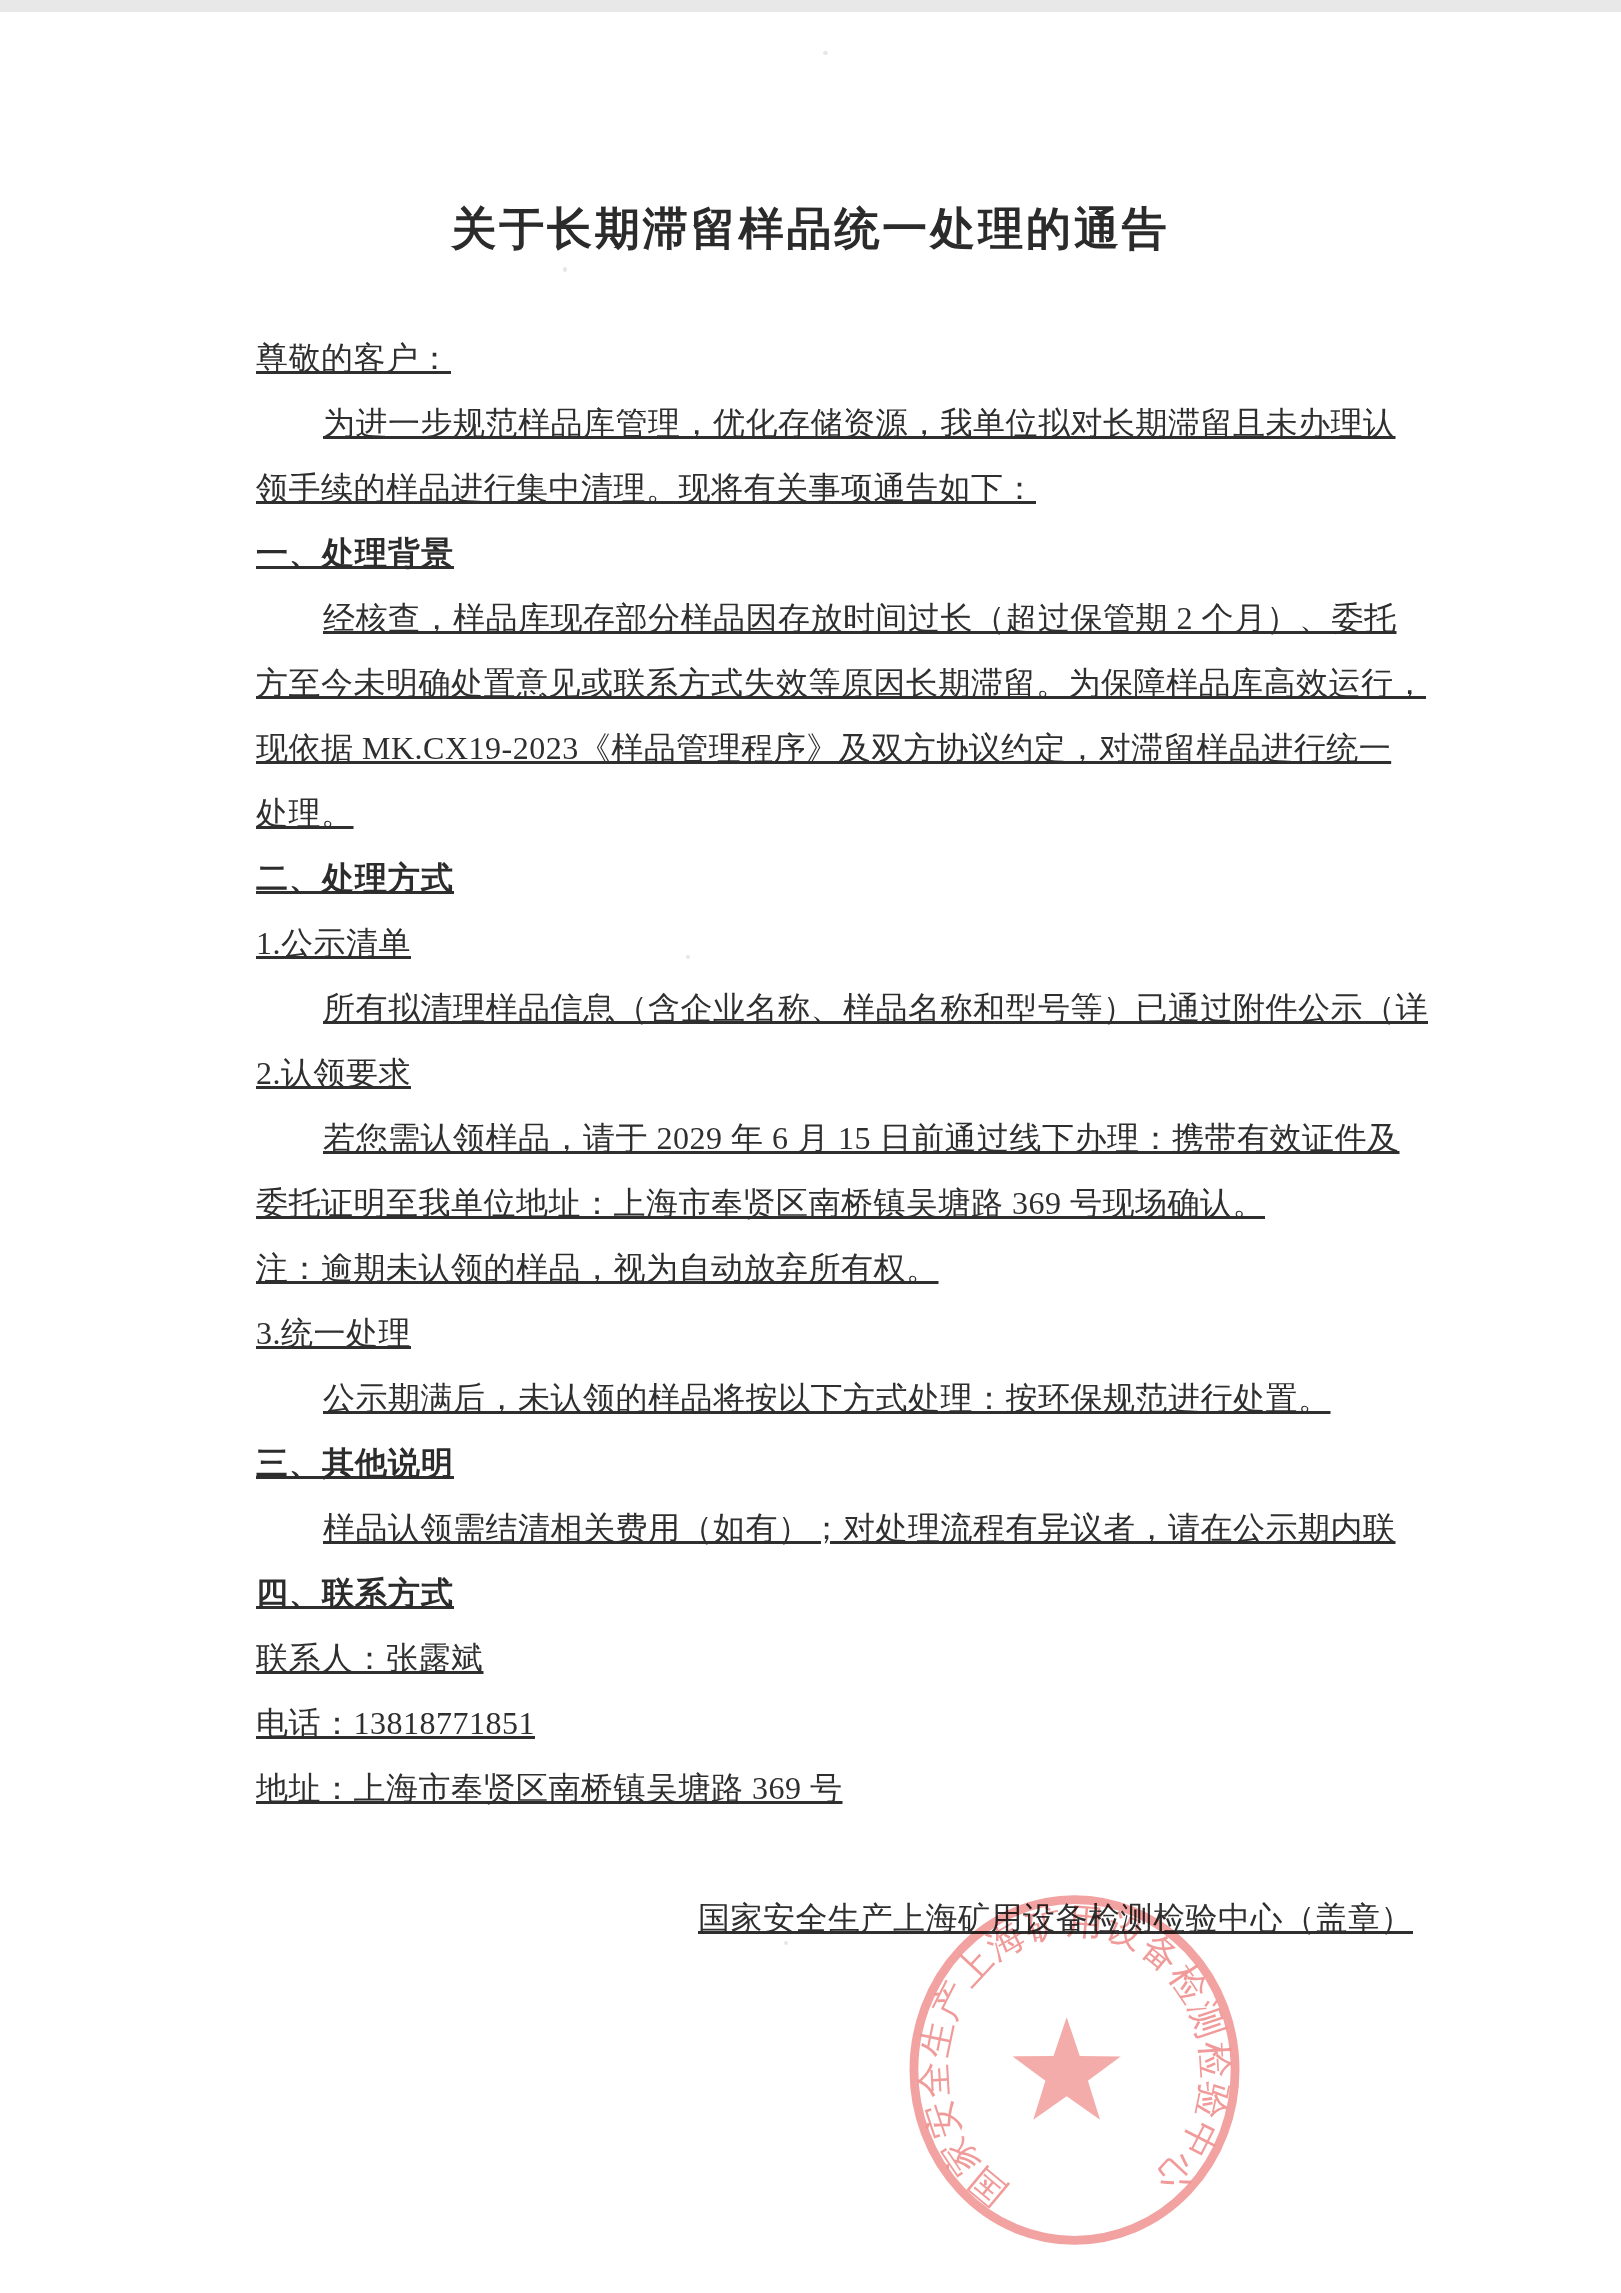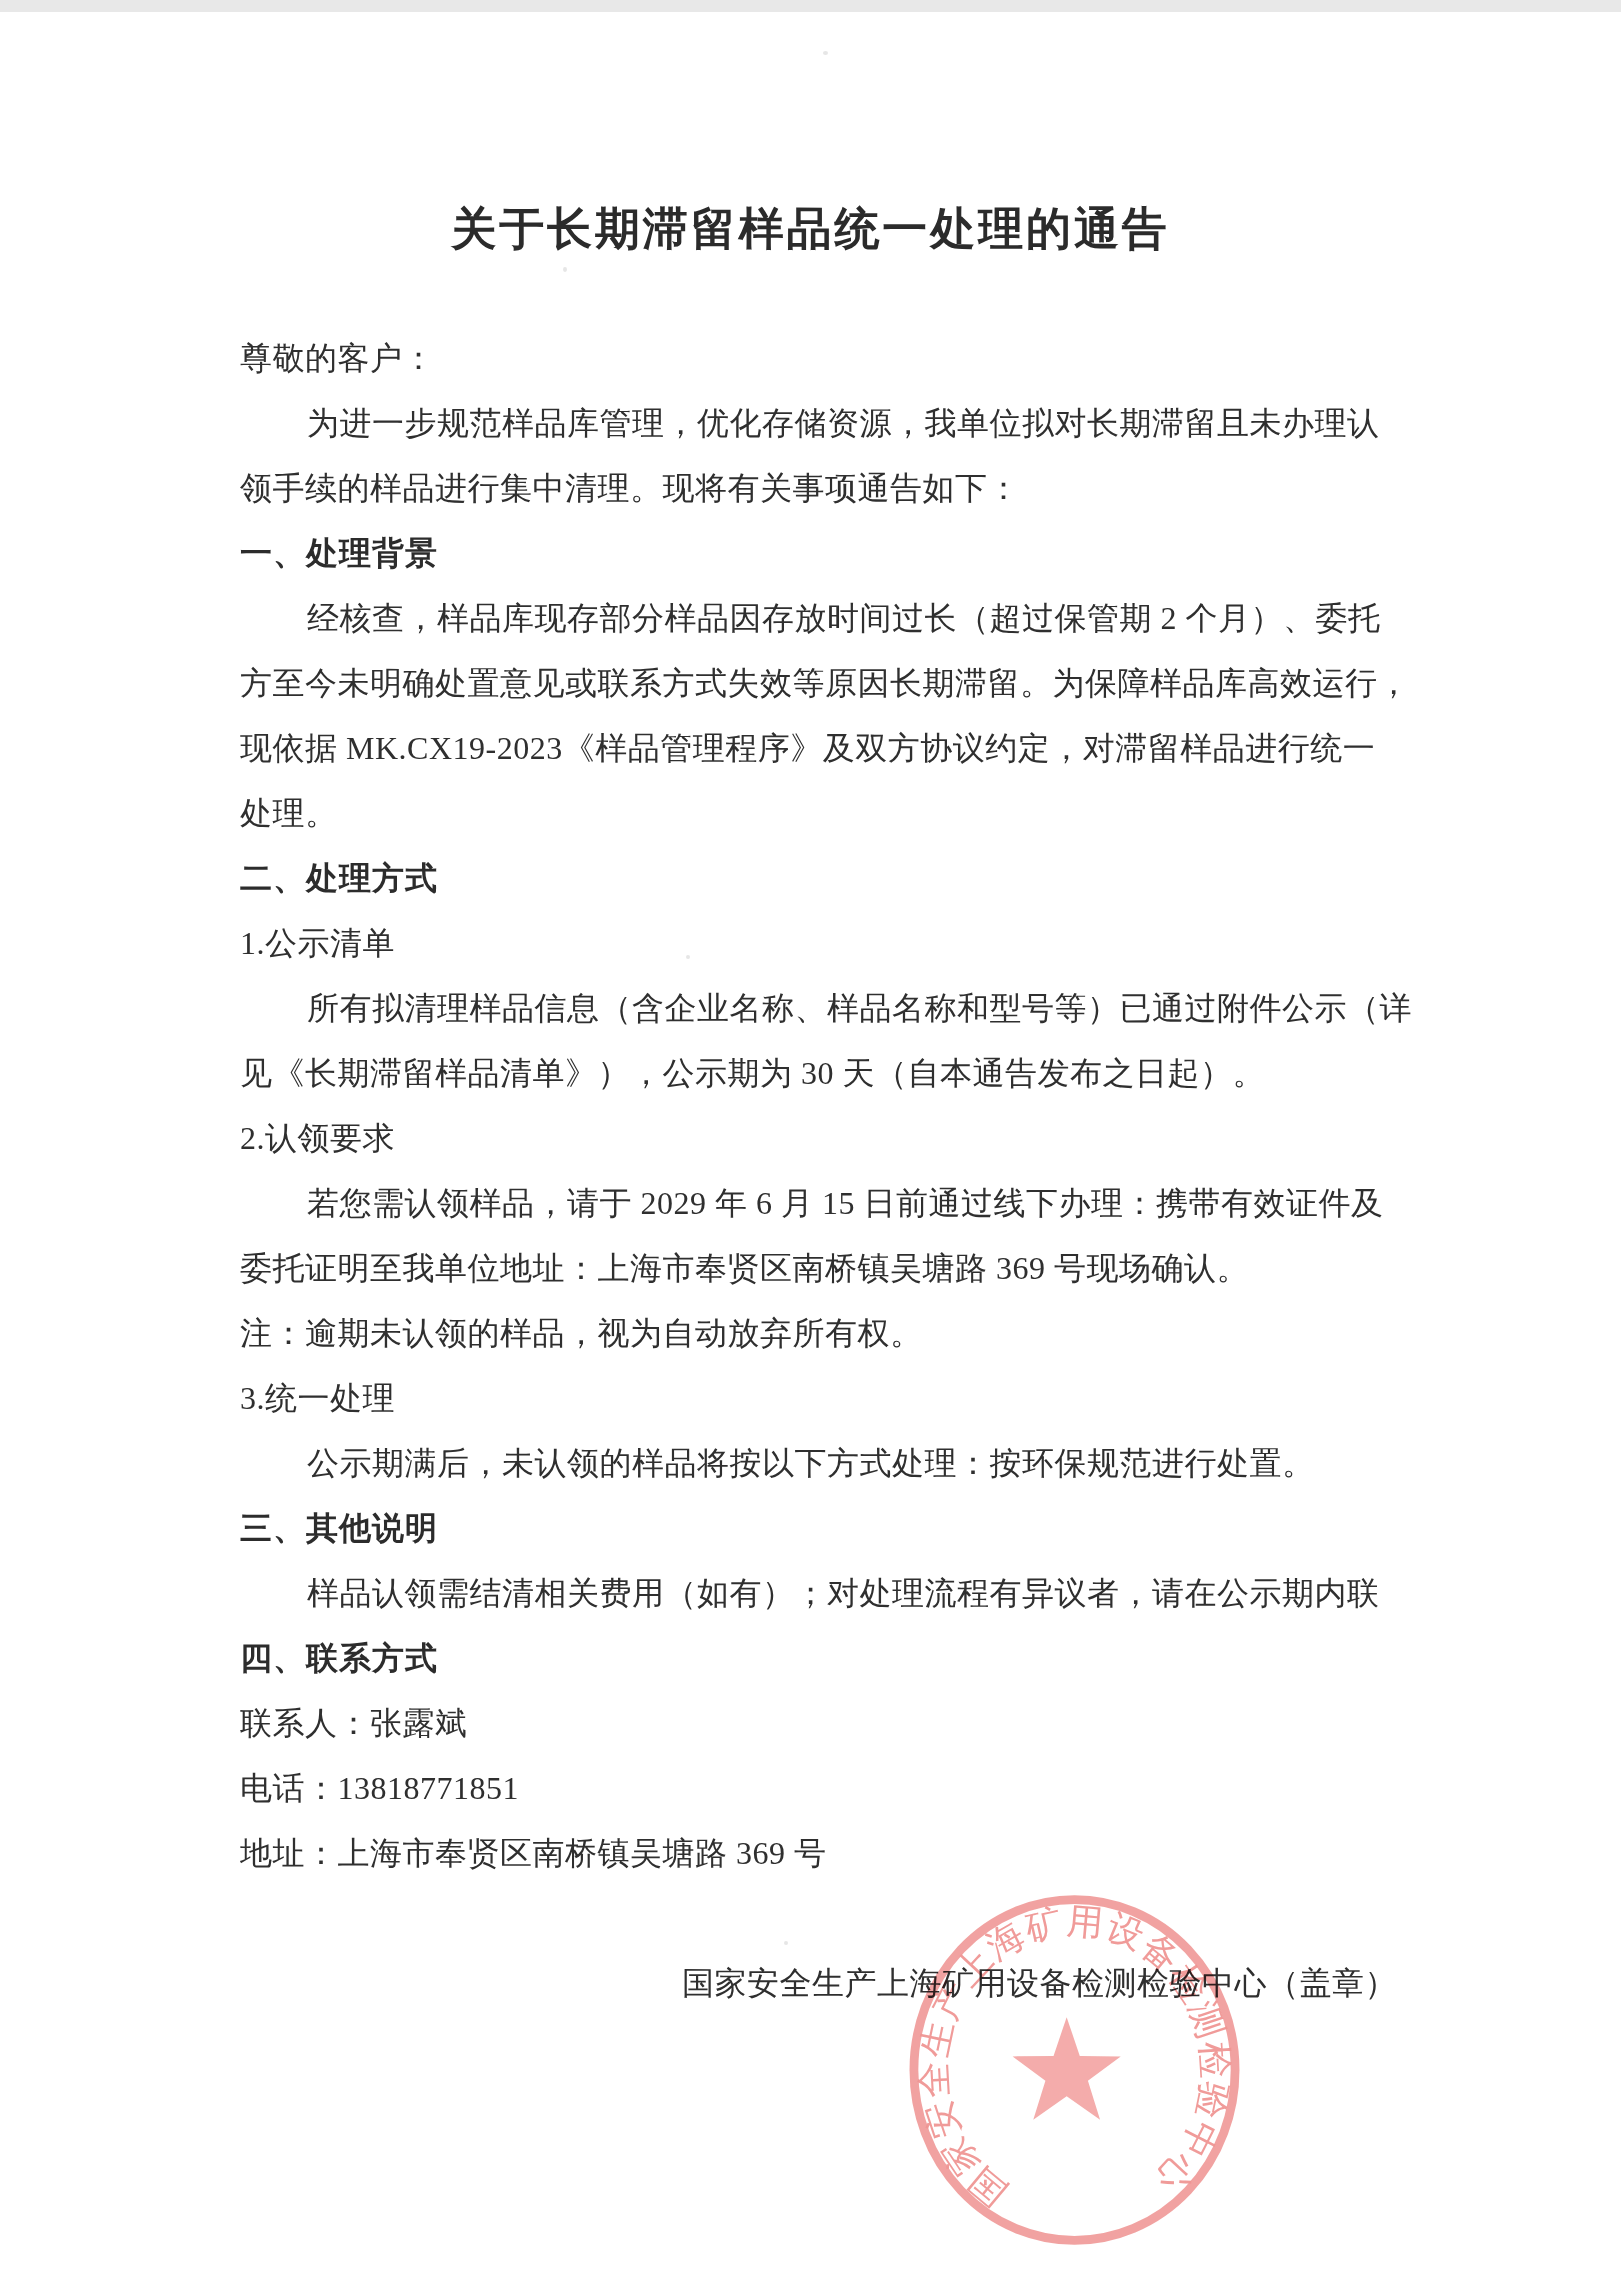--- a/index.html
+++ b/index.html
@@ -17,25 +17,26 @@
     top:188px; left:0; width:100%;
     text-align:center;
     font-size:45px;
     line-height:59px;
     font-weight:bold;
     letter-spacing:2.9px;
     color:#2b2b2b;
   }
   .content {
     position:absolute;
-    left:240px; top:314px;
+    left:256px; top:314px;
     width:1157px;
     font-size:32px;
     line-height:65px;
     letter-spacing:0.5px;
+    text-decoration:underline;
   }
   .line { margin:0; white-space:nowrap; }
   .indent { text-indent:67px; }
   .l-heading {
     font-family:"Liberation Sans","DejaVu Sans",sans-serif;
     font-weight:bold;
     letter-spacing:1px;
     color:#2c2c2c;
   }
   .l-spacer { height:65px; }
@@ -68,21 +69,20 @@
     <div class="line indent">为进一步规范样品库管理，优化存储资源，我单位拟对长期滞留且未办理认</div>
     <div class="line">领手续的样品进行集中清理。现将有关事项通告如下：</div>
     <div class="line l-heading">一、处理背景</div>
     <div class="line indent">经核查，样品库现存部分样品因存放时间过长（超过保管期 2 个月）、委托</div>
     <div class="line">方至今未明确处置意见或联系方式失效等原因长期滞留。为保障样品库高效运行，</div>
     <div class="line">现依据 MK.CX19-2023《样品管理程序》及双方协议约定，对滞留样品进行统一</div>
     <div class="line">处理。</div>
     <div class="line l-heading">二、处理方式</div>
     <div class="line">1.公示清单</div>
     <div class="line indent">所有拟清理样品信息（含企业名称、样品名称和型号等）已通过附件公示（详</div>
-    <div class="line">见《长期滞留样品清单》），公示期为 30 天（自本通告发布之日起）。</div>
     <div class="line">2.认领要求</div>
     <div class="line indent">若您需认领样品，请于 2029 年 6 月 15 日前通过线下办理：携带有效证件及</div>
     <div class="line">委托证明至我单位地址：上海市奉贤区南桥镇吴塘路 369 号现场确认。</div>
     <div class="line">注：逾期未认领的样品，视为自动放弃所有权。</div>
     <div class="line">3.统一处理</div>
     <div class="line indent">公示期满后，未认领的样品将按以下方式处理：按环保规范进行处置。</div>
     <div class="line l-heading">三、其他说明</div>
     <div class="line indent">样品认领需结清相关费用（如有）；对处理流程有异议者，请在公示期内联</div>
     <div class="line l-heading">四、联系方式</div>
     <div class="line">联系人：张露斌</div>

